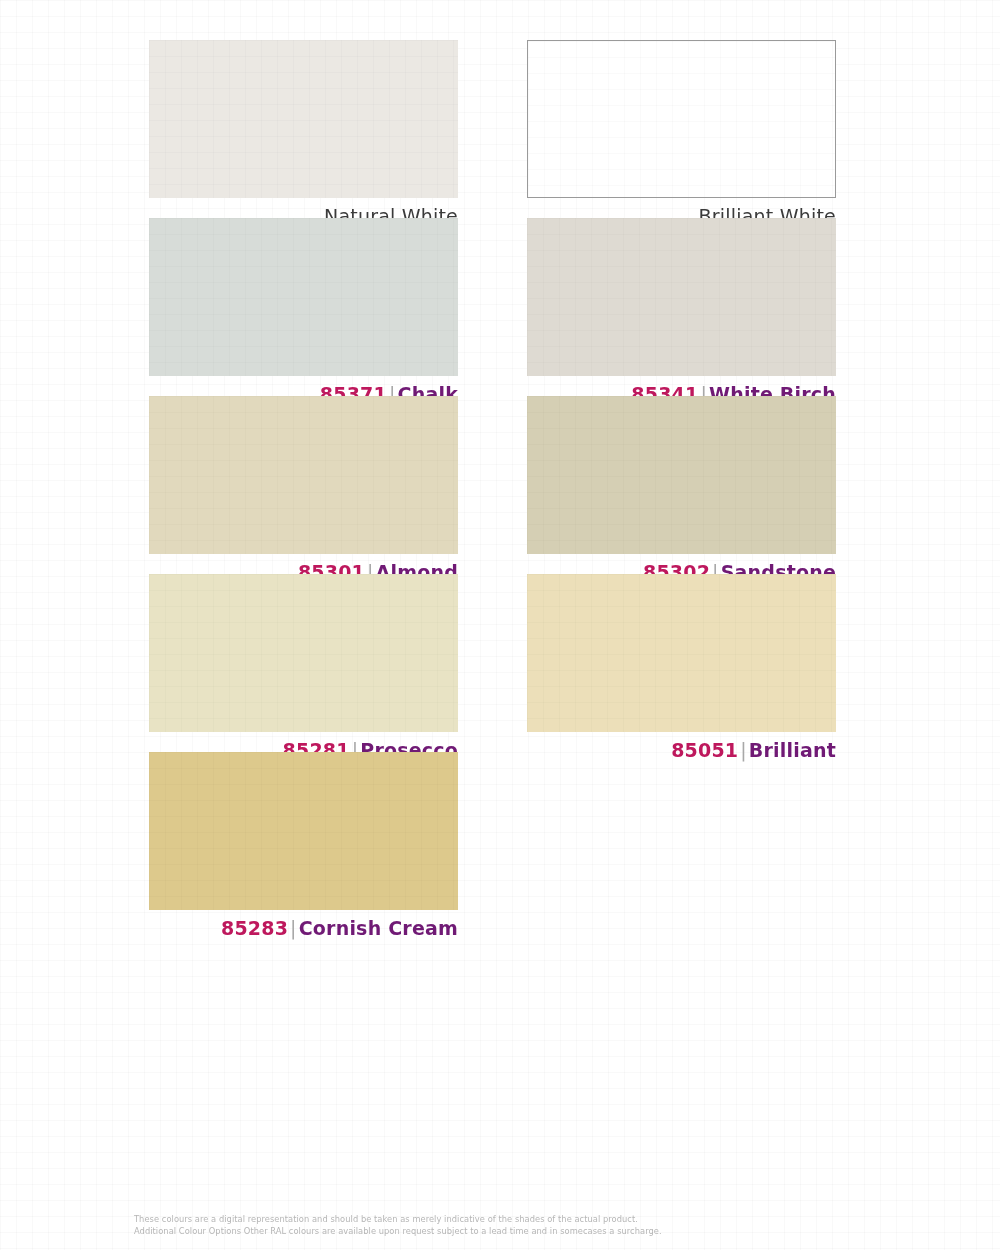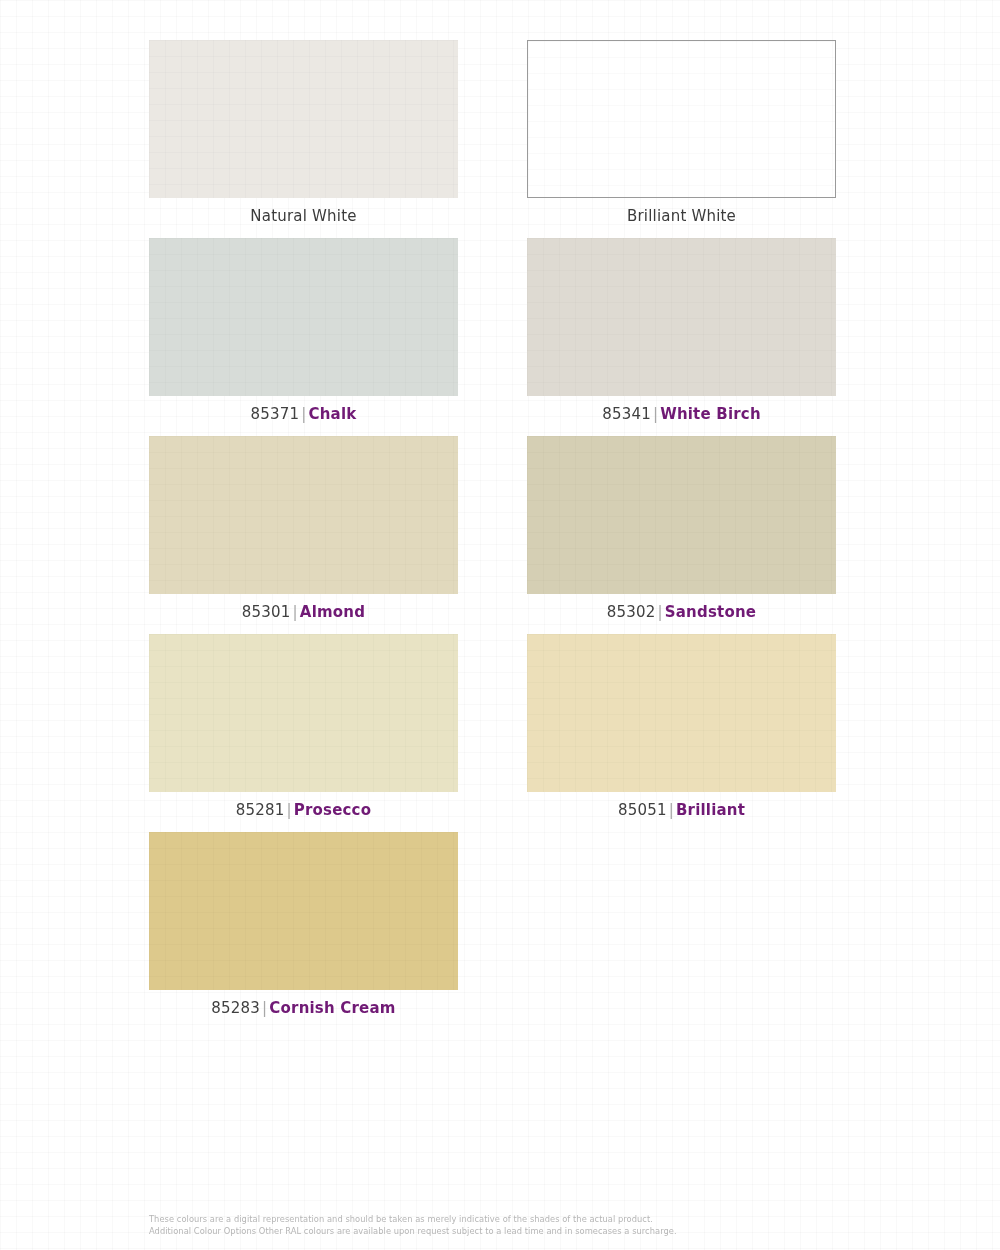--- a/index.html
+++ b/index.html
@@ -50,52 +50,52 @@
       linear-gradient(to right, rgba(0,0,0,0.018) 1px, transparent 1px),
       linear-gradient(to bottom, rgba(0,0,0,0.018) 1px, transparent 1px);
     background-size: 16px 16px;
   }
 
   .swatch-chip.outlined {
     border: 1px solid #9a9a9a;
   }
 
   .swatch-label {
-    height: 40px;
+    height: 20px;
     line-height: 36px;
-    text-align: center;
-    font-size: 15px;
+    text-align: right;
+    font-size: 19px;
     letter-spacing: 0.2px;
     white-space: nowrap;
   }
 
   .swatch-code {
-    color: #404040;
-    font-weight: 400;
+    color: #be185d;
+    font-weight: 700;
   }
 
   .swatch-sep {
     color: #a8a8a8;
     font-weight: 400;
     padding: 0 2px;
   }
 
   .swatch-name {
     color: #701a75;
     font-weight: 700;
   }
 
   .swatch-name.solo {
     font-weight: 400;
     color: #3b3b3b;
   }
 
   .footnotes {
     position: absolute;
-    left: 149px;
+    left: 134px;
     top: 1213px;
     width: 700px;
   }
 
   .footnote-line {
     font-size: 8.3px;
     line-height: 12px;
     color: #b6b6b6;
     letter-spacing: 0.05px;
     white-space: nowrap;

